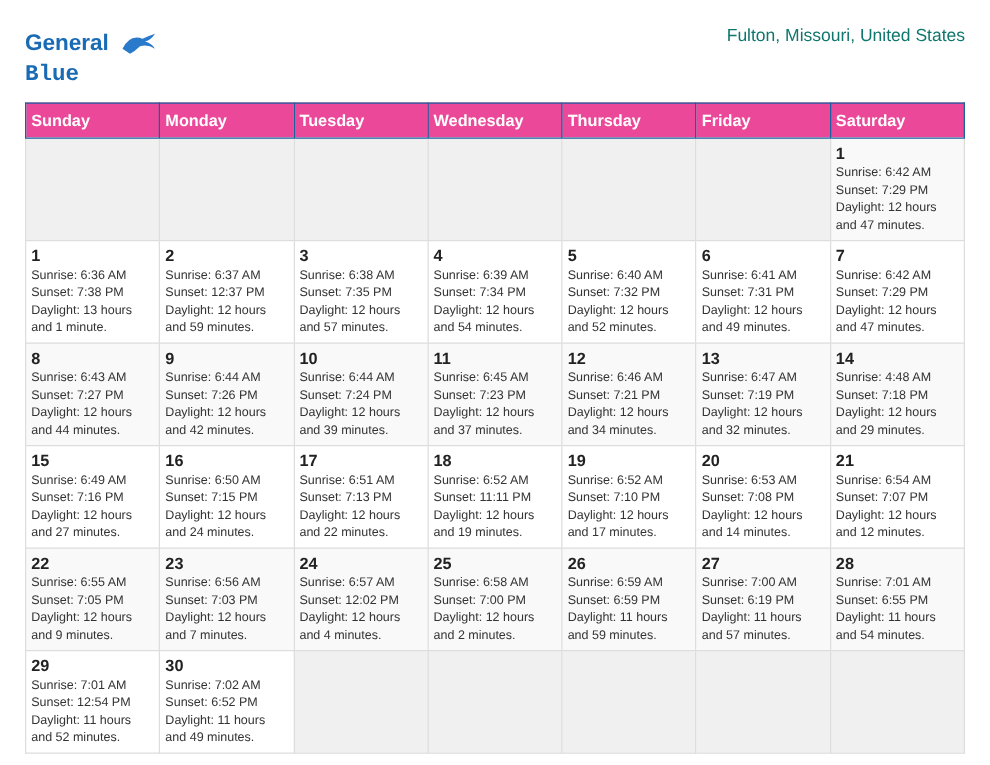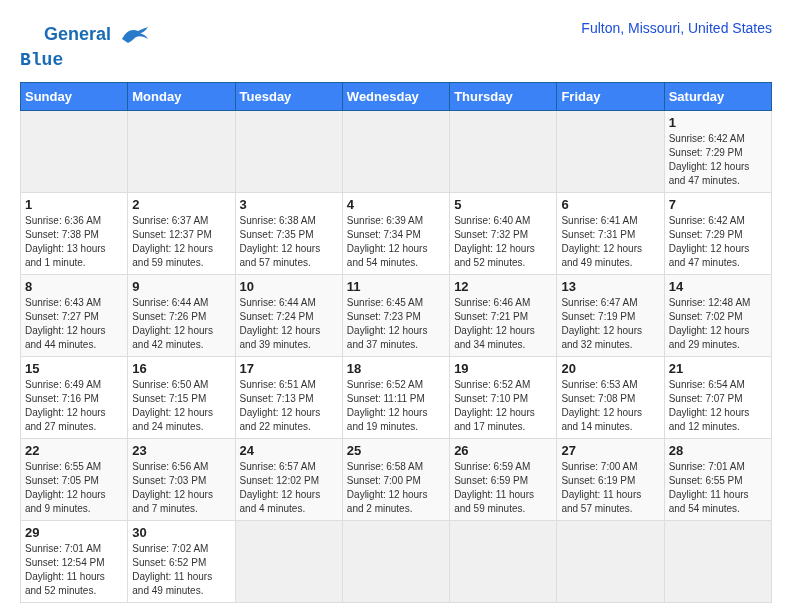--- a/index.html
+++ b/index.html
@@ -28,29 +28,29 @@
     .title-area {
       text-align: right;
     }
     .month-title {
       font-size: 36px;
       font-weight: normal;
       color: #222;
     }
     .location {
       font-size: 14px;
-      color: #1d4ed8;
+      color: #0f766e;
     }
     table {
       width: 100%;
       border-collapse: collapse;
       table-layout: fixed;
     }
     thead tr th {
-      background-color: #3b82f6;
+      background-color: #ec4899;
       color: #fff;
       font-size: 13px;
       font-weight: bold;
       padding: 6px 4px;
       text-align: left;
       border: 1px solid #1a5f9e;
     }
     tbody tr td {
       vertical-align: top;
       padding: 4px 4px;
@@ -79,21 +79,21 @@
       background: #f0f0f0 !important;
     }
   </style>
 </head>
 <body>
 
 <div class="header-area">
   <div class="logo">
     <div>
       <div style="font-size:18px;font-weight:bold;color:#333;line-height:1.2;">
-        <span style="color:#1a6bb5;margin-left:24px;">General</span>
+        <span style="color:#1a6bb5;">General</span>
         <svg class="logo-icon" viewBox="0 0 30 20" width="28" height="18" style="vertical-align:middle;display:inline-block;">
           <path d="M2 14 Q8 2 18 6 Q22 4 28 2 Q24 8 20 8 Q26 10 28 14 Q22 10 16 12 Q12 16 8 18 Z" fill="#2a7acc"></path>
         </svg>
       </div>
       <div style="font-size:18px;font-weight:bold;color:#1a6bb5;line-height:1.2;font-family:Liberation Mono, monospace;">Blue</div>
     </div>
   </div>
   <div class="title-area">
     <div class="location">Fulton, Missouri, United States</div>
   </div>
@@ -231,22 +231,22 @@
           <span class="day-number">13</span>
           <div class="day-info">
             <span>Sunrise: 6:47 AM</span><br>
             <span>Sunset: 7:19 PM</span><br>
             <span>Daylight: 12 hours and 32 minutes.</span>
           </div>
         </td>
         <td>
           <span class="day-number">14</span>
           <div class="day-info">
-            <span>Sunrise: 12:48 AM</span><br>
-            <span>Sunset: 7:02 PM</span><br>
+            <span>Sunrise: 4:48 AM</span><br>
+            <span>Sunset: 7:18 PM</span><br>
             <span>Daylight: 12 hours and 29 minutes.</span>
           </div>
         </td>
       </tr>
       <tr>
         <td>
           <span class="day-number">15</span>
           <div class="day-info">
             <span>Sunrise: 6:49 AM</span><br>
             <span>Sunset: 7:16 PM</span><br>

